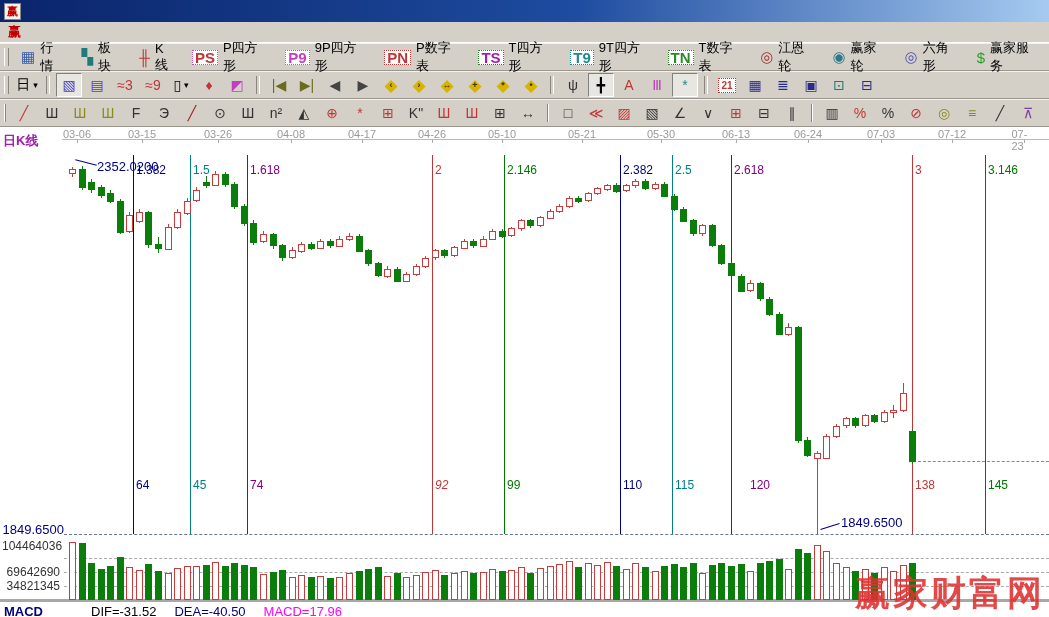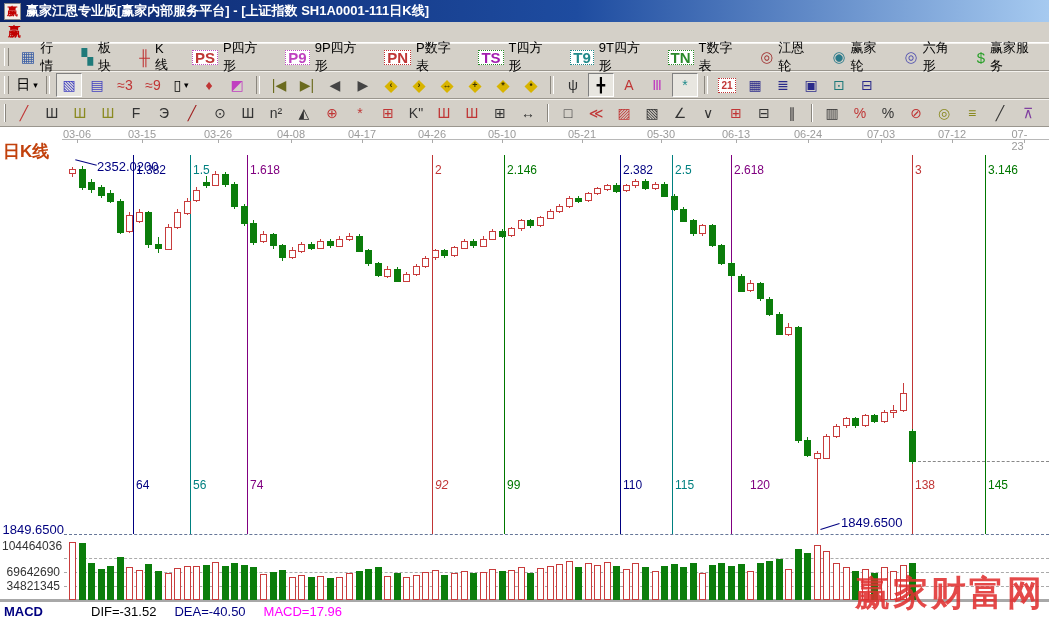--- a/index.html
+++ b/index.html
@@ -35,21 +35,20 @@
   .glabel{position:absolute;font-size:12px;}
   .status{position:absolute;left:0;top:475px;width:1049px;height:18px;font-size:13px;display:flex;align-items:center;}
   .watermark{position:absolute;right:4px;top:443px;font-family:"Liberation Serif","DejaVu Serif",serif;
     font-size:35px;font-weight:bold;color:rgba(224,48,48,.88);letter-spacing:3px;white-space:nowrap;}
 </style>
 </head>
 <body>
 
 <div class="titlebar">
   <div class="app-icon">赢</div>
-  <div>赢家江恩专业版[赢家内部服务平台] - [上证指数  SH1A0001-111日K线]</div>
 </div>
 
 <div class="menubar">
   <span class="menu-logo">赢</span>
 </div>
 
 <div class="tb" id="tb-main">
     <span class="grip"></span>
     <div class="mainbtn">
       <span class="g" style="color: rgb(58, 94, 165);">▦</span>
@@ -297,21 +296,21 @@
     <div class="tbtn">
       <span style="color: rgb(51, 51, 51);">╱</span>
     </div>
     <div class="tbtn">
       <span style="color: rgb(128, 64, 160);">⊼</span>
     </div>
     <div class="tbtn"></div>
   </div>
 
 <div class="chart" id="chart">
-  <div class="abs" style="left:3px;top:5px;color:#c2410c;font-size:17px;font-weight:bold;margin-top:8px;">日K线</div>
+  <div class="abs" style="left:3px;top:5px;color:#a21caf;font-size:13px;font-weight:bold;">日K线</div>
   <div class="abs" style="left:62px;top:12px;width:987px;border-top:1px solid #b8b8b8;"></div>
   <div id="gen">
       <div class="date-label" style="left: 77px;">03-06</div>
       <div class="date-tick" style="left: 77px; top: 12px; width: 1px; height: 4px;"></div>
       <div class="date-label" style="left: 142px;">03-15</div>
       <div class="date-tick" style="left: 142px; top: 12px; width: 1px; height: 4px;"></div>
       <div class="date-label" style="left: 218px;">03-26</div>
       <div class="date-tick" style="left: 218px; top: 12px; width: 1px; height: 4px;"></div>
       <div class="date-label" style="left: 291px;">04-08</div>
       <div class="date-tick" style="left: 291px; top: 12px; width: 1px; height: 4px;"></div>
@@ -333,21 +332,21 @@
       <div class="date-tick" style="left: 881px; top: 12px; width: 1px; height: 4px;"></div>
       <div class="date-label" style="left: 952px;">07-12</div>
       <div class="date-tick" style="left: 952px; top: 12px; width: 1px; height: 4px;"></div>
       <div class="date-label" style="left: 1024px;">07-23</div>
       <div class="date-tick" style="left: 1024px; top: 12px; width: 1px; height: 4px;"></div>
       <div class="abs" style="background: rgb(0, 0, 128); left: 133px; top: 28px; width: 1px; height: 379px;"></div>
       <div class="glabel" style="color: rgb(0, 0, 128); left: 136px; top: 36px;">1.382</div>
       <div class="glabel" style="color: rgb(0, 0, 128); left: 136px; top: 351px;">64</div>
       <div class="abs" style="background: rgb(0, 128, 128); left: 190px; top: 28px; width: 1px; height: 379px;"></div>
       <div class="glabel" style="color: rgb(0, 128, 128); left: 193px; top: 36px;">1.5</div>
-      <div class="glabel" style="color: rgb(0, 128, 128); left: 193px; top: 351px;">56</div>
+      <div class="glabel" style="color: rgb(0, 128, 128); left: 193px; top: 351px;">45</div>
       <div class="abs" style="background: rgb(128, 0, 128); left: 247px; top: 28px; width: 1px; height: 379px;"></div>
       <div class="glabel" style="color: rgb(128, 0, 128); left: 250px; top: 36px;">1.618</div>
       <div class="glabel" style="color: rgb(128, 0, 128); left: 250px; top: 351px;">74</div>
       <div class="abs" style="background: rgb(192, 53, 53); left: 432px; top: 28px; width: 1px; height: 379px;"></div>
       <div class="glabel" style="color: rgb(192, 53, 53); left: 435px; top: 36px;">2</div>
       <div class="glabel" style="color: rgb(192, 53, 53); left: 435px; top: 351px; font-style: italic;">92</div>
       <div class="abs" style="background: rgb(0, 119, 0); left: 504px; top: 28px; width: 1px; height: 379px;"></div>
       <div class="glabel" style="color: rgb(0, 119, 0); left: 507px; top: 36px; text-align: right;">2.146</div>
       <div class="glabel" style="color: rgb(0, 119, 0); left: 507px; top: 351px;">99</div>
       <div class="abs" style="background: rgb(0, 0, 128); left: 620px; top: 28px; width: 1px; height: 379px;"></div>

